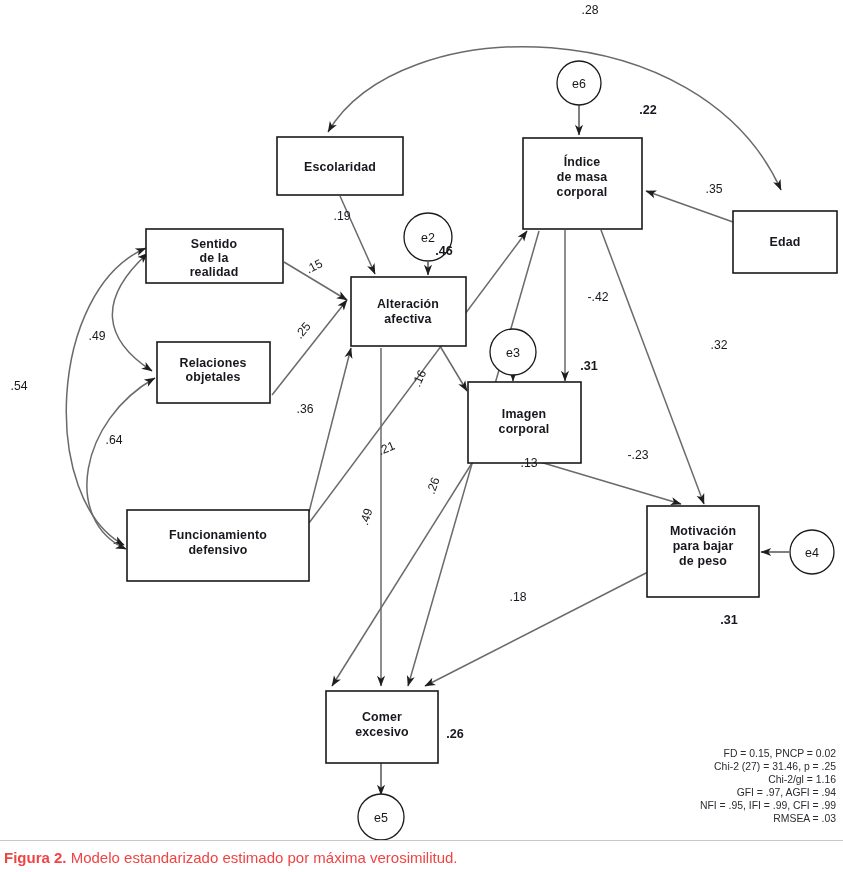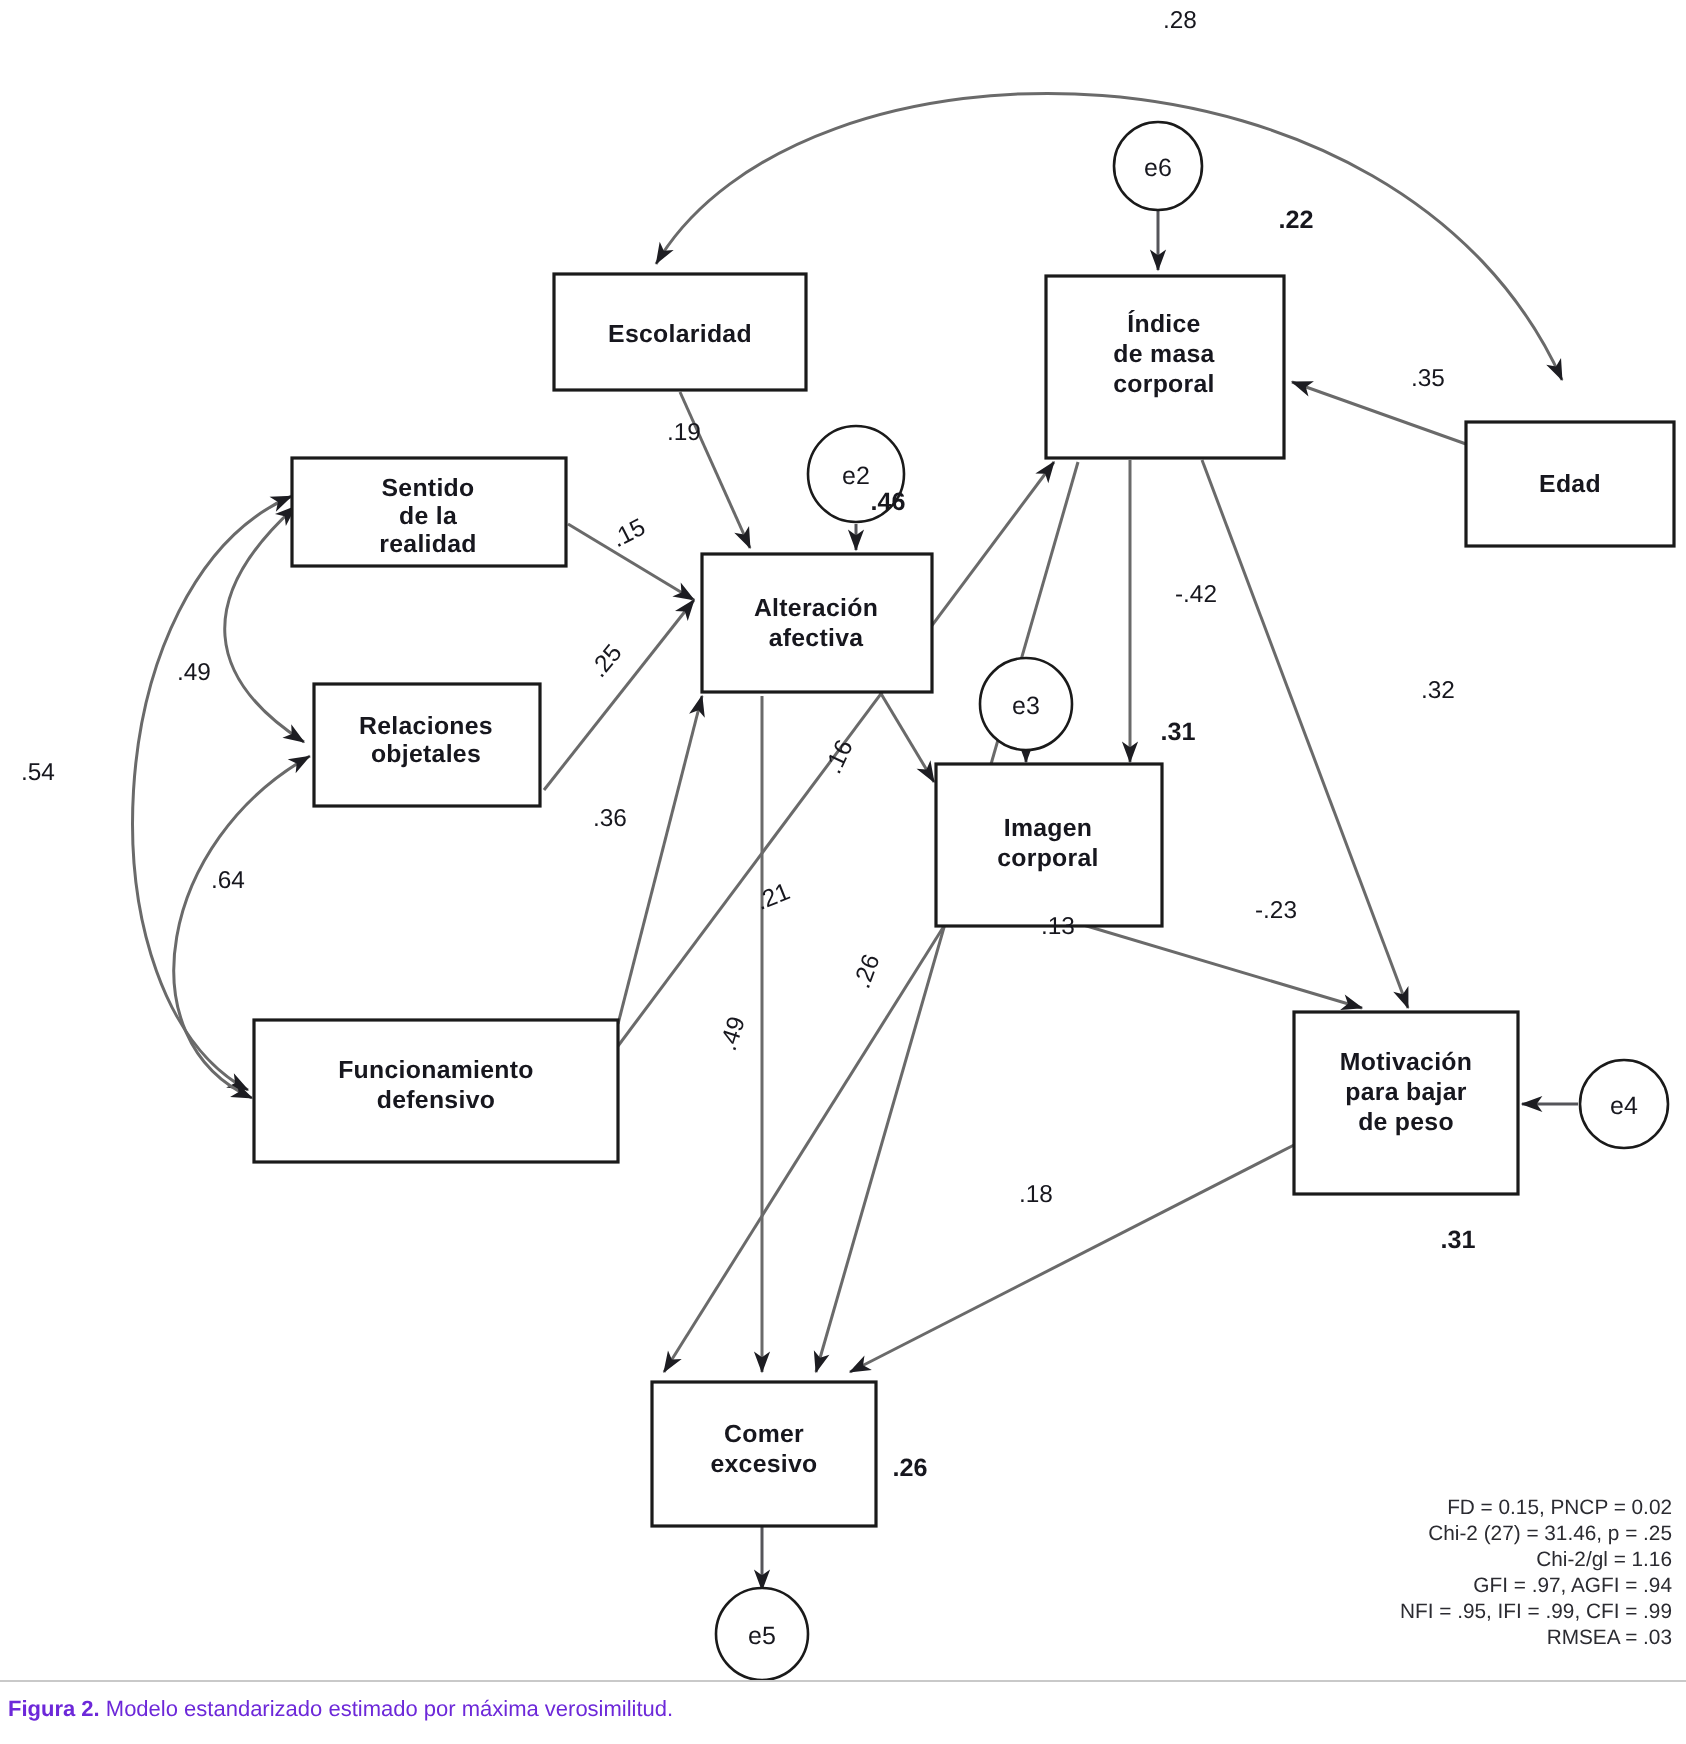--- a/index.html
+++ b/index.html
@@ -89,22 +89,22 @@
     width: 843px;
     height: 32px;
     border-top: 1px solid #c9c9c9;
     box-sizing: border-box;
   }
   #caption-text {
     position: absolute;
     left: 4px;
     top: 8px;
     font-family: "Liberation Sans", sans-serif;
-    font-size: 11px;
-    color: #6d28d9;
+    font-size: 15px;
+    color: #ef4444;
     white-space: nowrap;
   }
   #caption-text .fignum {
     font-weight: bold;
   }
 </style>
 </head>
 <body>
 
 <div id="figure-root">

